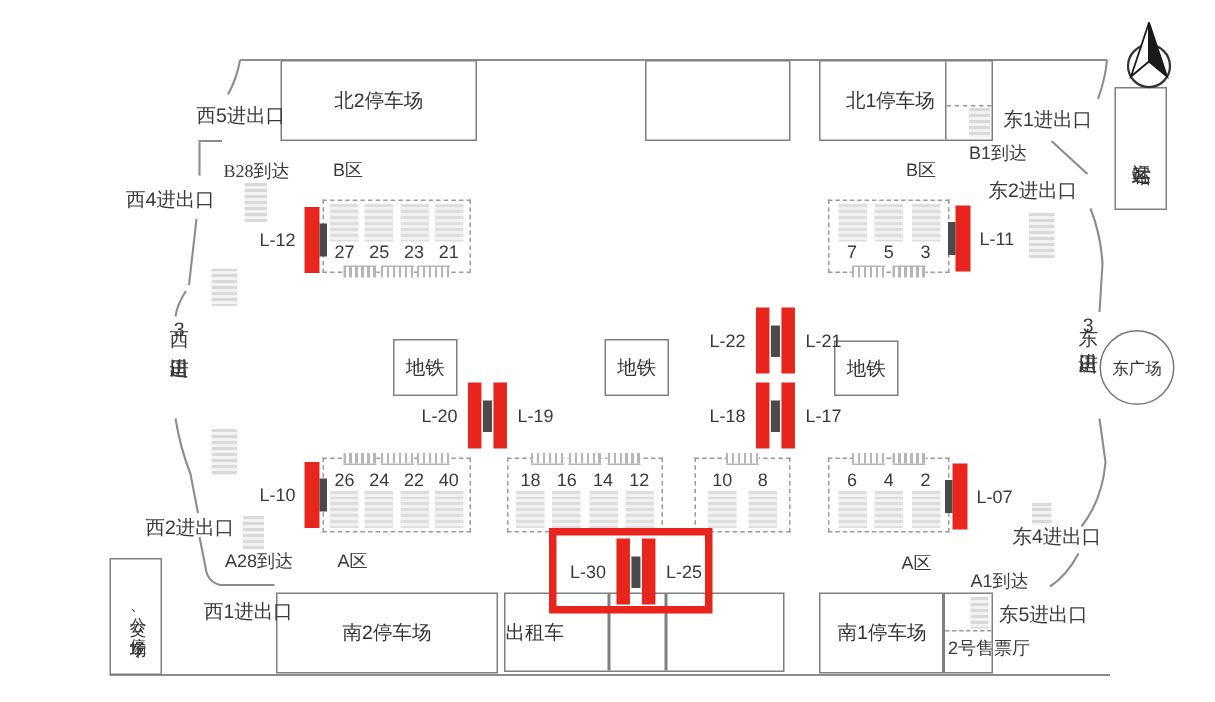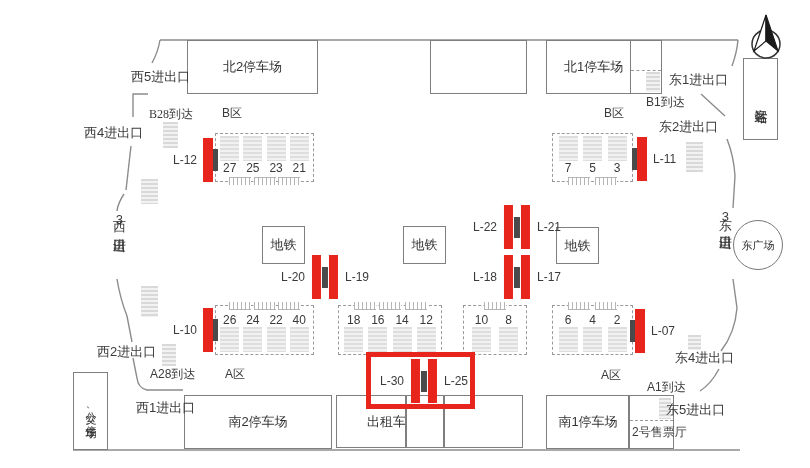--- a/index.html
+++ b/index.html
@@ -264,25 +264,25 @@
     <span class="barwrap"></span>
     <span class="plabel r">L-25</span>
   </div>
 
   <div class="hl" style="left:366px;top:352px;width:109px;height:57px;"></div>
 
   <div class="box" style="left:184px;top:395px;width:148px;height:54px;">
     <span>南2停车场</span>
   </div>
   <div class="box" style="left:336px;top:395px;width:187px;height:53px;">
-    <span style="position:absolute;left:0;width:69px;text-align:right;">出租车</span>
+    <span style="position:absolute;left:0;width:69px;text-align:left;">出租车</span>
     <span class="divider" style="left:68px;"></span>
     <span class="divider" style="left:106px;"></span>
   </div>
-  <div class="box" style="left:546px;top:395px;width:128px;height:54px;">
+  <div class="box" style="left:546px;top:395px;width:116px;height:54px;">
     <span style="position:absolute;left:0;width:82px;text-align:center;">南1停车场</span>
     <span class="divider" style="left:81px;"></span>
     <span class="dash-h" style="left:83px;right:0;top:24px;"></span>
     <span class="stairs" style="right:2px;top:2px;width:12px;height:21px;"></span>
     <span class="lbl sm" style="left:85px;top:30px;">2号售票厅</span>
   </div>
   <div class="box" style="left:73px;top:372px;width:35px;height:78px;font-size:11px;">
     <span class="vtext">公交、停车场</span>
   </div>
 

